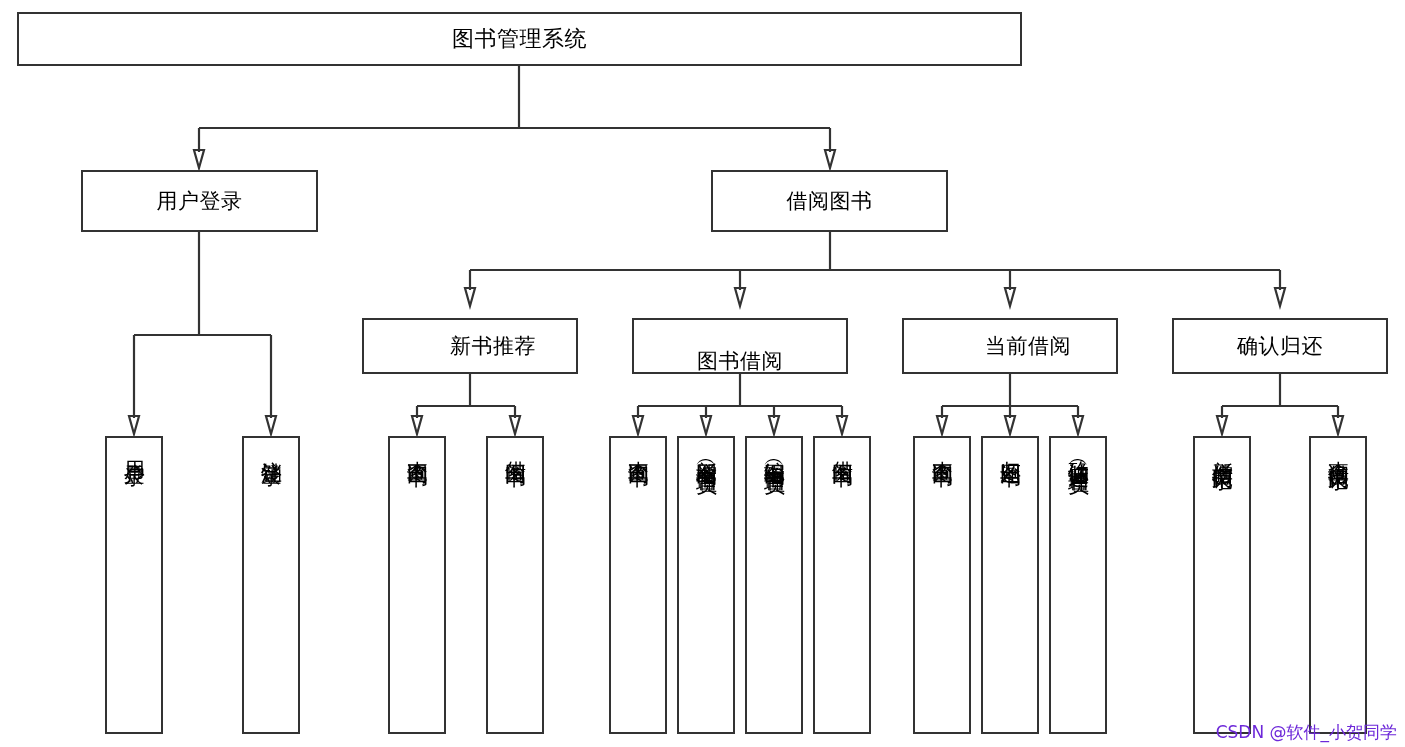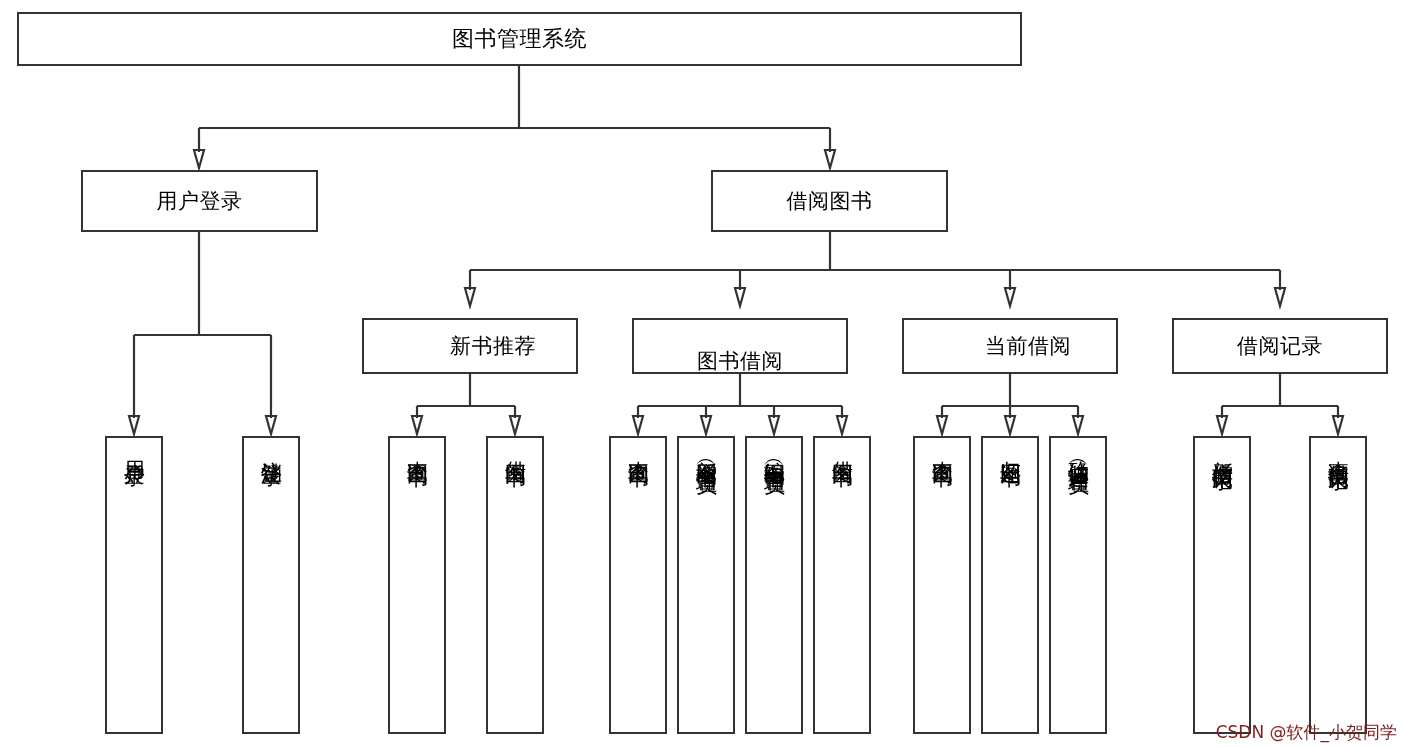--- a/index.html
+++ b/index.html
@@ -74,21 +74,21 @@
   .arrowhead {
     fill: #333333;
     stroke: none;
   }
   
   #watermark {
     position: absolute;
     right: 8px;
     bottom: 3px;
     font-size: 17px;
-    color: #7f1d1d;
+    color: #6d28d9;
     white-space: nowrap;
     font-family: "DejaVu Sans", "Liberation Sans", sans-serif;
   }
 </style>
 </head>
 <body>
 
 <div id="canvas">
 
   <svg class="conn-svg" viewBox="0 0 1405 747" width="1405" height="747">
@@ -172,21 +172,21 @@
   <div class="node h" style="left:362px; top:318px; width:216px; height:56px;padding-left:46px;">
     <span class="label">新书推荐</span>
   </div>
   <div class="node h" style="left:632px; top:318px; width:216px; height:56px;align-items:flex-end;">
     <span class="label">图书借阅</span>
   </div>
   <div class="node h" style="left:902px; top:318px; width:216px; height:56px;padding-left:36px;">
     <span class="label">当前借阅</span>
   </div>
   <div class="node h" style="left:1172px; top:318px; width:216px; height:56px;">
-    <span class="label">借阅记录</span>
+    <span class="label">确认归还</span>
   </div>
 
   <div class="node v" style="left:105px; top:436px; width:58px; height:298px;">
     <span class="label">用户登录</span>
   </div>
   <div class="node v" style="left:242px; top:436px; width:58px; height:298px;">
     <span class="label">注销登录</span>
   </div>
 
   <div class="node v" style="left:388px; top:436px; width:58px; height:298px;">

